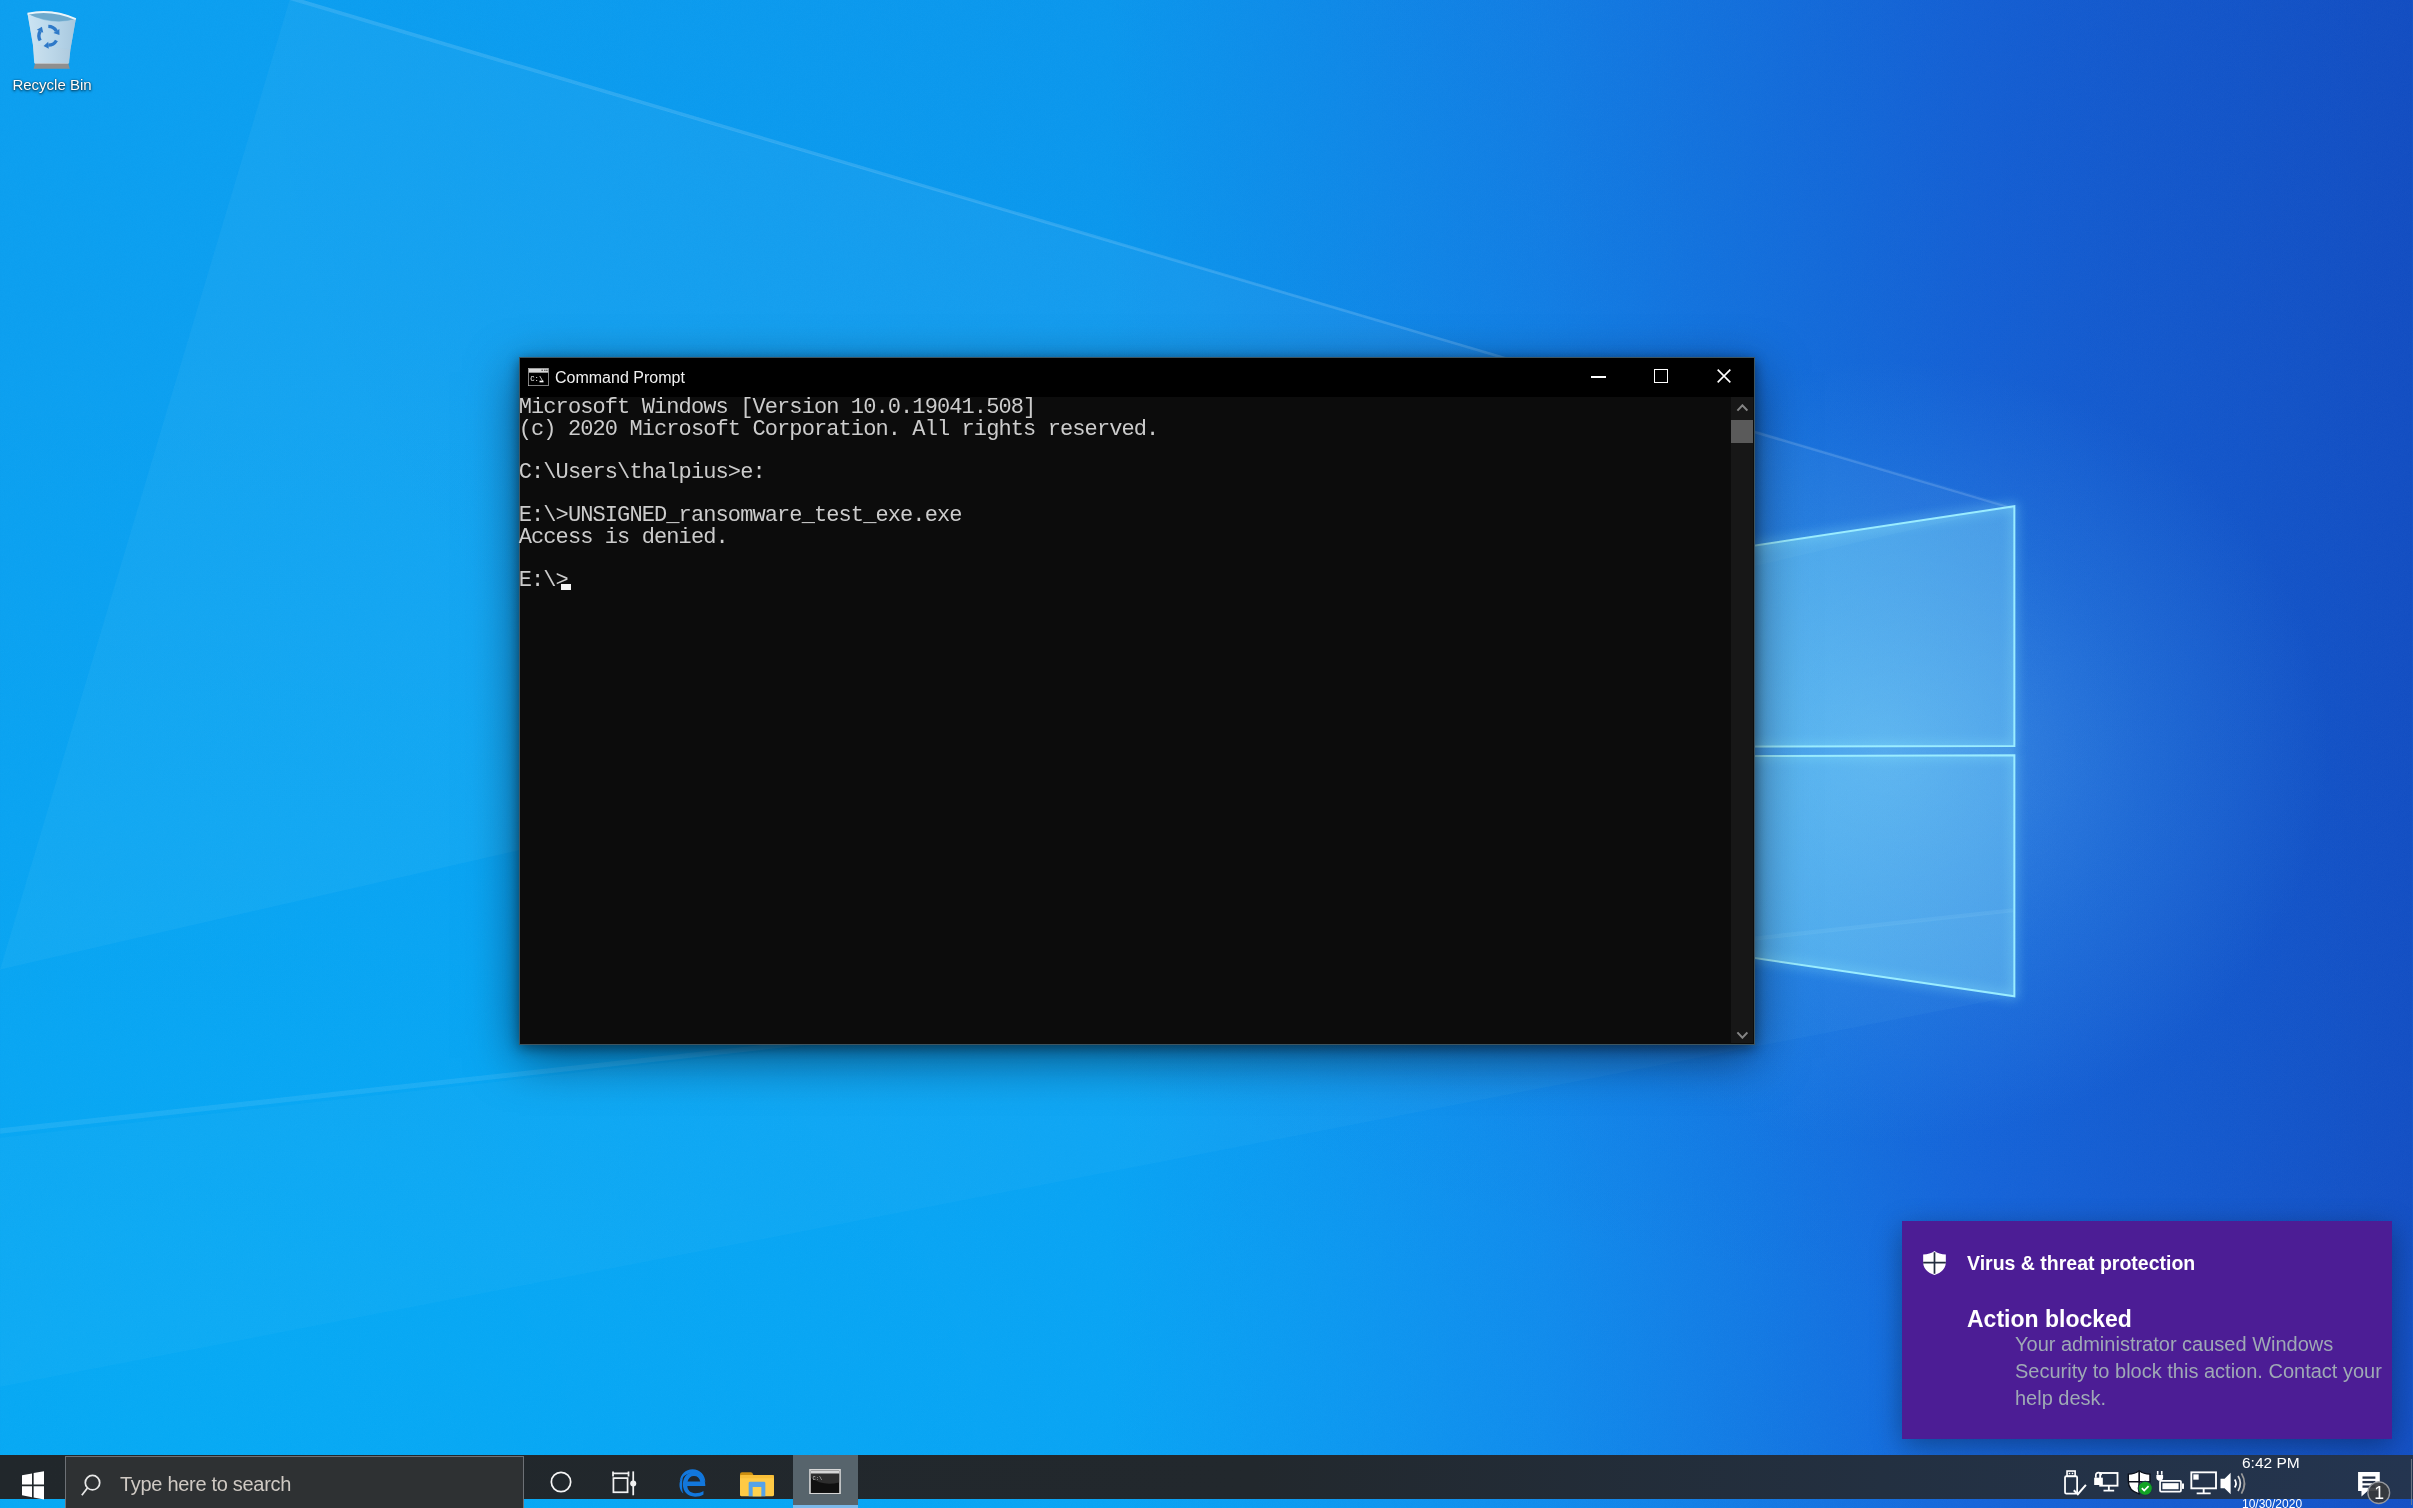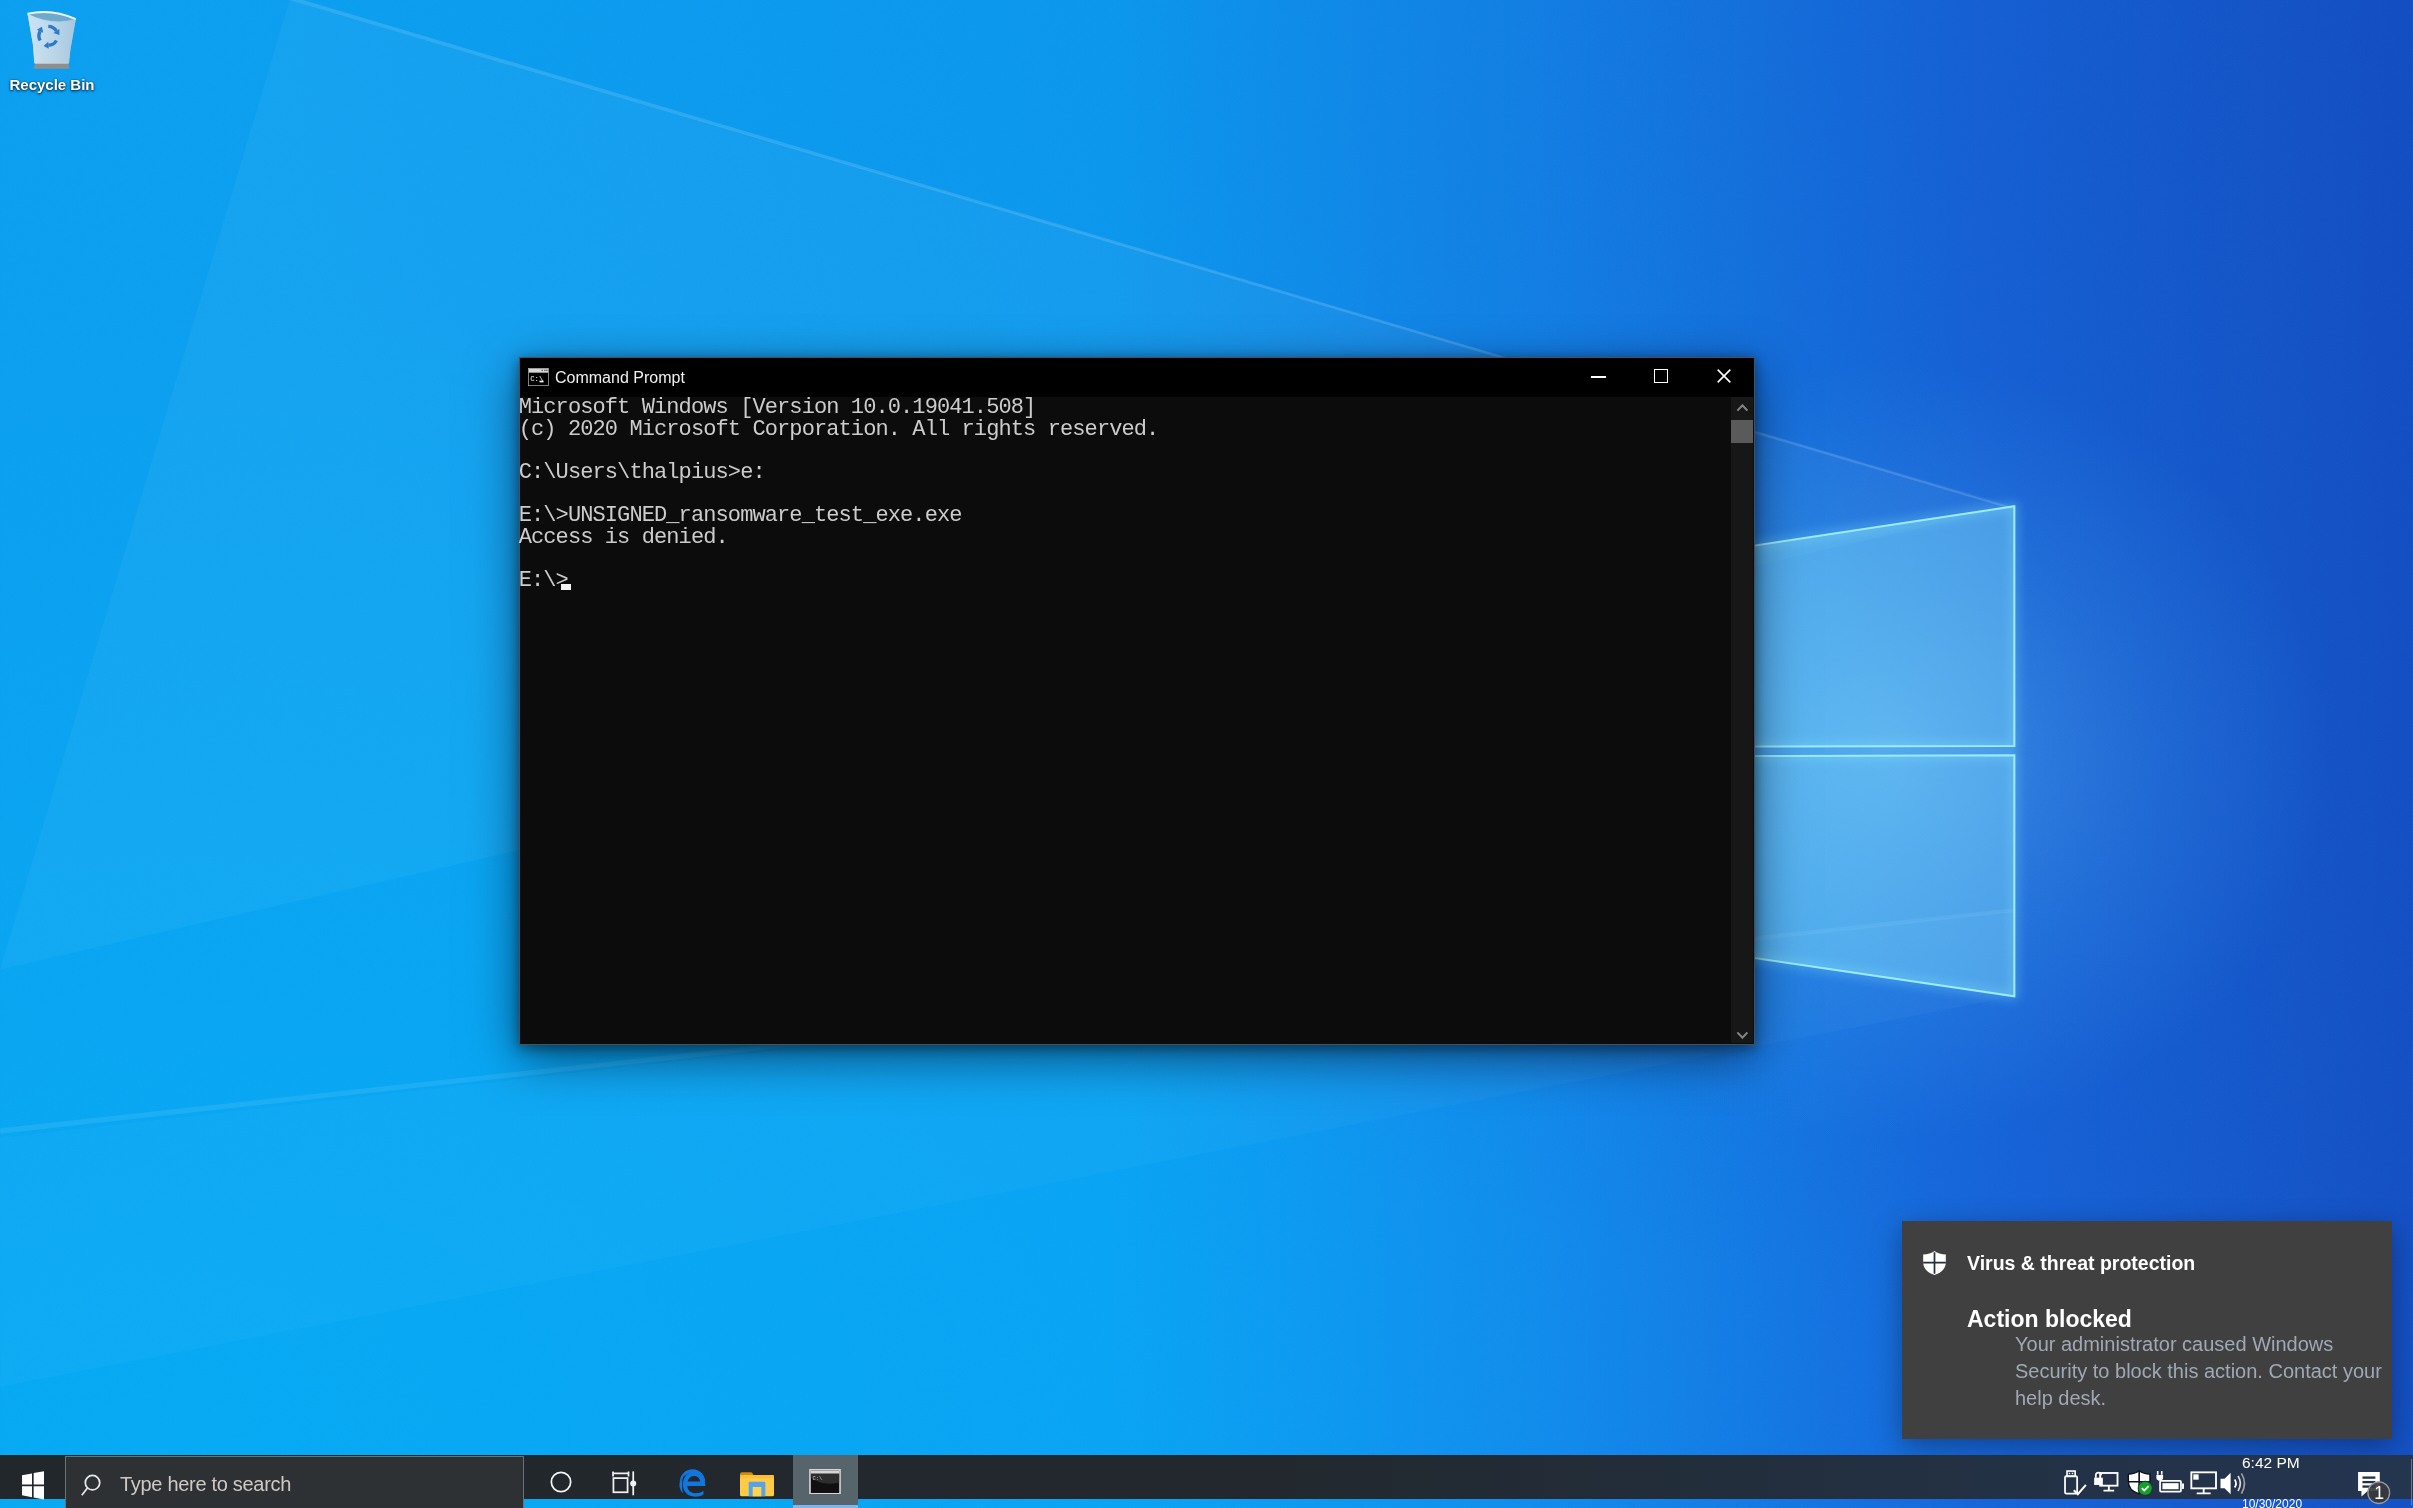--- a/index.html
+++ b/index.html
@@ -11,21 +11,21 @@
     border:1.3px solid #3e5560;box-shadow:0 13.5px 47px rgba(0,5,20,.55),0 2.7px 12px rgba(0,0,0,.45);}
   #cmdtitle{left:0;top:0;width:100%;height:39px;background:#000;}
   #cmdtitle .ttext{left:35px;top:0;height:39px;line-height:40px;color:#f1f1f1;font-size:16px;letter-spacing:0;}
   #btnmin{left:1071px;top:18px;width:15px;height:2px;background:#fff;}
   #btnmax{left:1134px;top:11.4px;width:13.5px;height:14px;border:1.7px solid #fff;}
   #cmdtext{left:-2px;top:39px;margin:0;font-family:"Liberation Mono",monospace;font-size:22px;line-height:21.6px;letter-spacing:-0.9px;color:#cccccc;padding:0 0 0 0.7px;}
   #cursor{left:41px;top:226px;width:10px;height:6px;background:#f5f5f5;}
   #sbar{left:1211px;top:39px;width:22px;height:646px;background:#171717;}
   #sthumb{left:0px;top:23px;width:22px;height:23px;background:#5a5a5a;}
   
-  #toast{left:1902px;top:1221px;width:490px;height:218px;background:#404040;box-shadow:0 6.7px 27px rgba(0,0,0,.35);}
+  #toast{left:1902px;top:1221px;width:490px;height:218px;background:#4c1d95;box-shadow:0 6.7px 27px rgba(0,0,0,.35);}
   #toast .head{left:65px;top:31px;color:#ffffff;font-size:19.5px;font-weight:bold;letter-spacing:0;}
   #toast .sub{left:65px;top:85px;color:#ffffff;font-size:23px;font-weight:bold;}
   #toast .body{left:65px;top:110px;color:#9fa9b5;font-size:20px;line-height:27px;white-space:pre;margin-left:48px;}
   
   #taskbar{left:0;top:1455px;width:2413px;height:44px;background:linear-gradient(90deg,#21272b 0%,#22282d 52%,#233041 78%,#243550 100%);}
   #searchbox{left:65px;top:0.7px;width:459px;height:53px;background:#2e3133;border:1.3px solid #6d7176;}
   #searchbox .stext{left:54px;top:2.7px;height:50px;line-height:51px;color:#cfc9c3;font-size:20px;letter-spacing:-0.3px;}
   #wintile{left:793px;top:0;width:65px;height:50px;background:#57646c;}
   #tileline{left:793px;top:50px;width:65px;height:4px;background:#7cb9ea;}
   #clock{left:2242px;top:0;width:108px;color:#fff;font-size:15.5px;line-height:15.5px;}
@@ -81,21 +81,21 @@
   <g>
     <g filter="url(#blur8)" opacity="0.55">
       <path d="M2140,881 L2992,752 L2992,1108 L2140,1110 Z M2140,1124 L2992,1122 L2992,1480 L2140,1354 Z" fill="none" stroke="#8ceaff" stroke-width="7"></path>
     </g>
     <path d="M2140,881 L2992,752 L2992,1108 L2140,1110 Z" fill="url(#gpane)" stroke="#99ecff" stroke-width="3"></path>
     <path d="M2140,1124 L2992,1122 L2992,1480 L2140,1354 Z" fill="url(#gpane)" stroke="#99ecff" stroke-width="3"></path>
   </g>
   <rect width="3584" height="2240" filter="url(#grain)" opacity="0.55"></rect>
 </svg>
 
-<div class="abs" id="rbin" style="left:20px;top:5.4px;width:64px;height:88px;font-weight:bold;">
+<div class="abs" id="rbin" style="left:20px;top:5.4px;width:64px;height:88px;">
   <svg class="abs" style="left:0;top:0" width="64" height="67" viewBox="0 0 95 100">
     <defs>
       <linearGradient id="binb" x1="0" y1="0" x2="1" y2="0">
         <stop offset="0" stop-color="#cfe6f4"></stop>
           <stop offset="0.5" stop-color="#bcd9ec"></stop>
           <stop offset="1" stop-color="#a9c8de"></stop>
       </linearGradient>
     </defs>
     <path d="M11,13 L19,59 L75,66 L83,21 Z" fill="#9fc7e0"></path>
     <path d="M19,59 L22,88 L72,88 L75,66 Z" fill="#b9b9b9"></path>

